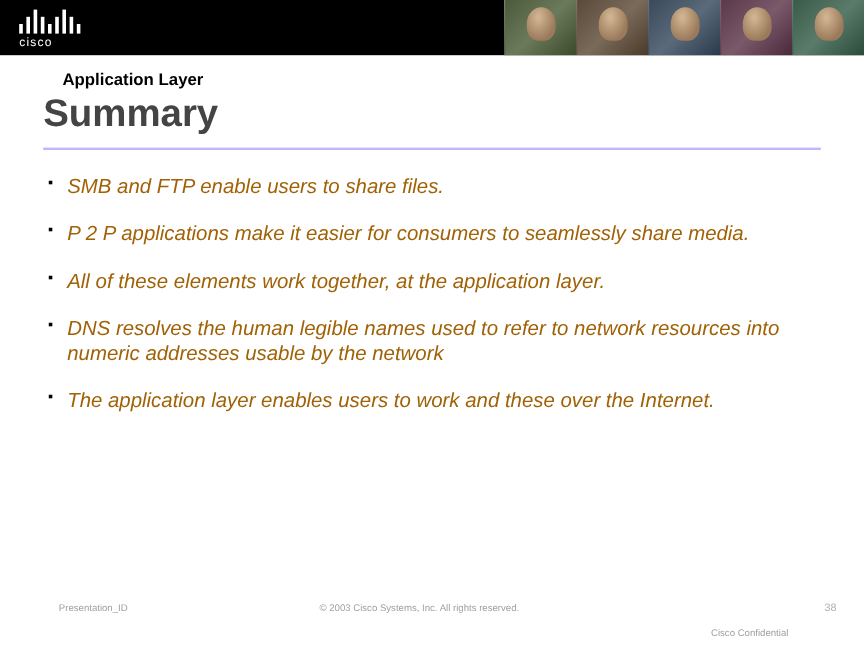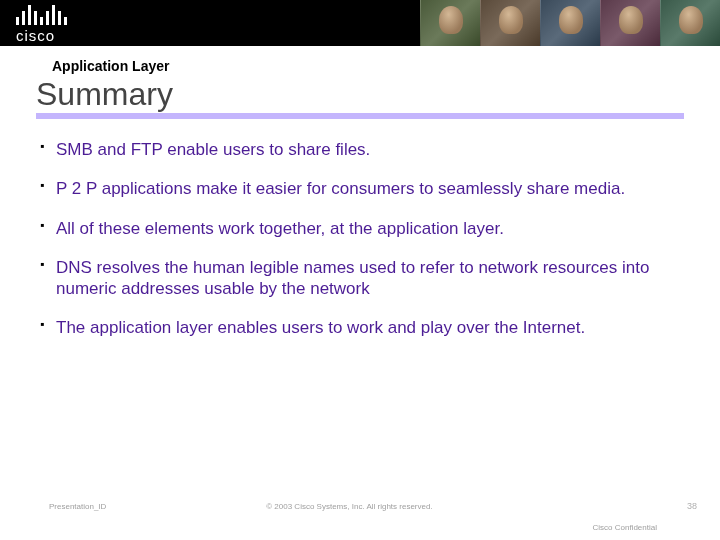--- a/index.html
+++ b/index.html
@@ -37,21 +37,21 @@
     .cisco-bars span:nth-child(2) { height: 14px; }
     .cisco-bars span:nth-child(3) { height: 20px; }
     .cisco-bars span:nth-child(4) { height: 14px; }
     .cisco-bars span:nth-child(5) { height: 8px; }
     .cisco-bars span:nth-child(6) { height: 14px; }
     .cisco-bars span:nth-child(7) { height: 20px; }
     .cisco-bars span:nth-child(8) { height: 14px; }
     .cisco-bars span:nth-child(9) { height: 8px; }
     .cisco-word {
       color: #fff;
-      font-size: 15px;
+      font-size: 10px;
       letter-spacing: 1px;
       margin-top: 2px;
     }
     .banner-photos {
       position: absolute;
       right: 0;
       top: 0;
       height: 46px;
       width: 300px;
       display: flex;
@@ -84,37 +84,38 @@
     }
     .eyebrow {
       font-size: 14px;
       font-weight: bold;
       color: #000;
       margin-bottom: 2px;
       margin-left: 16px;
     }
     .title {
       font-size: 32px;
-      font-weight: normal;
+      font-weight: bold;
       color: #444444;
-      border-bottom: 6px solid #c4b5fd;
-      padding-bottom: 0;
+      border-bottom: 2px solid #c4b5fd;
+      padding-bottom: 10px;
       margin-bottom: 20px;
     }
     .bullets {
       list-style: none;
       padding-left: 4px;
     }
     .bullets li {
       font-size: 17px;
-      color: #4c1d95;
+      color: #a16207;
       line-height: 1.25;
       margin-bottom: 18px;
       position: relative;
       padding-left: 16px;
+      font-style: italic;
     }
     .bullets li::before {
       content: "▪";
       position: absolute;
       left: 0;
       top: 0;
       font-size: 12px;
       color: #000;
     }
     .footer {
@@ -161,21 +162,21 @@
 </div>
 
 <div class="content">
   <div class="eyebrow">Application Layer</div>
   <div class="title">Summary</div>
   <ul class="bullets">
     <li>SMB and FTP enable users to share files.</li>
     <li>P 2 P applications make it easier for consumers to seamlessly share media.</li>
     <li>All of these elements work together, at the application layer.</li>
     <li>DNS resolves the human legible names used to refer to network resources into numeric addresses usable by the network</li>
-    <li>The application layer enables users to work and play over the Internet.</li>
+    <li>The application layer enables users to work and these over the Internet.</li>
   </ul>
 </div>
 
 <div class="footer">
   <div class="footer-left">Presentation_ID</div>
   <div class="footer-center">© 2003 Cisco Systems, Inc. All rights reserved.</div>
   <div class="footer-right">Cisco Confidential</div>
   <div class="footer-page">38</div>
 </div>
 

